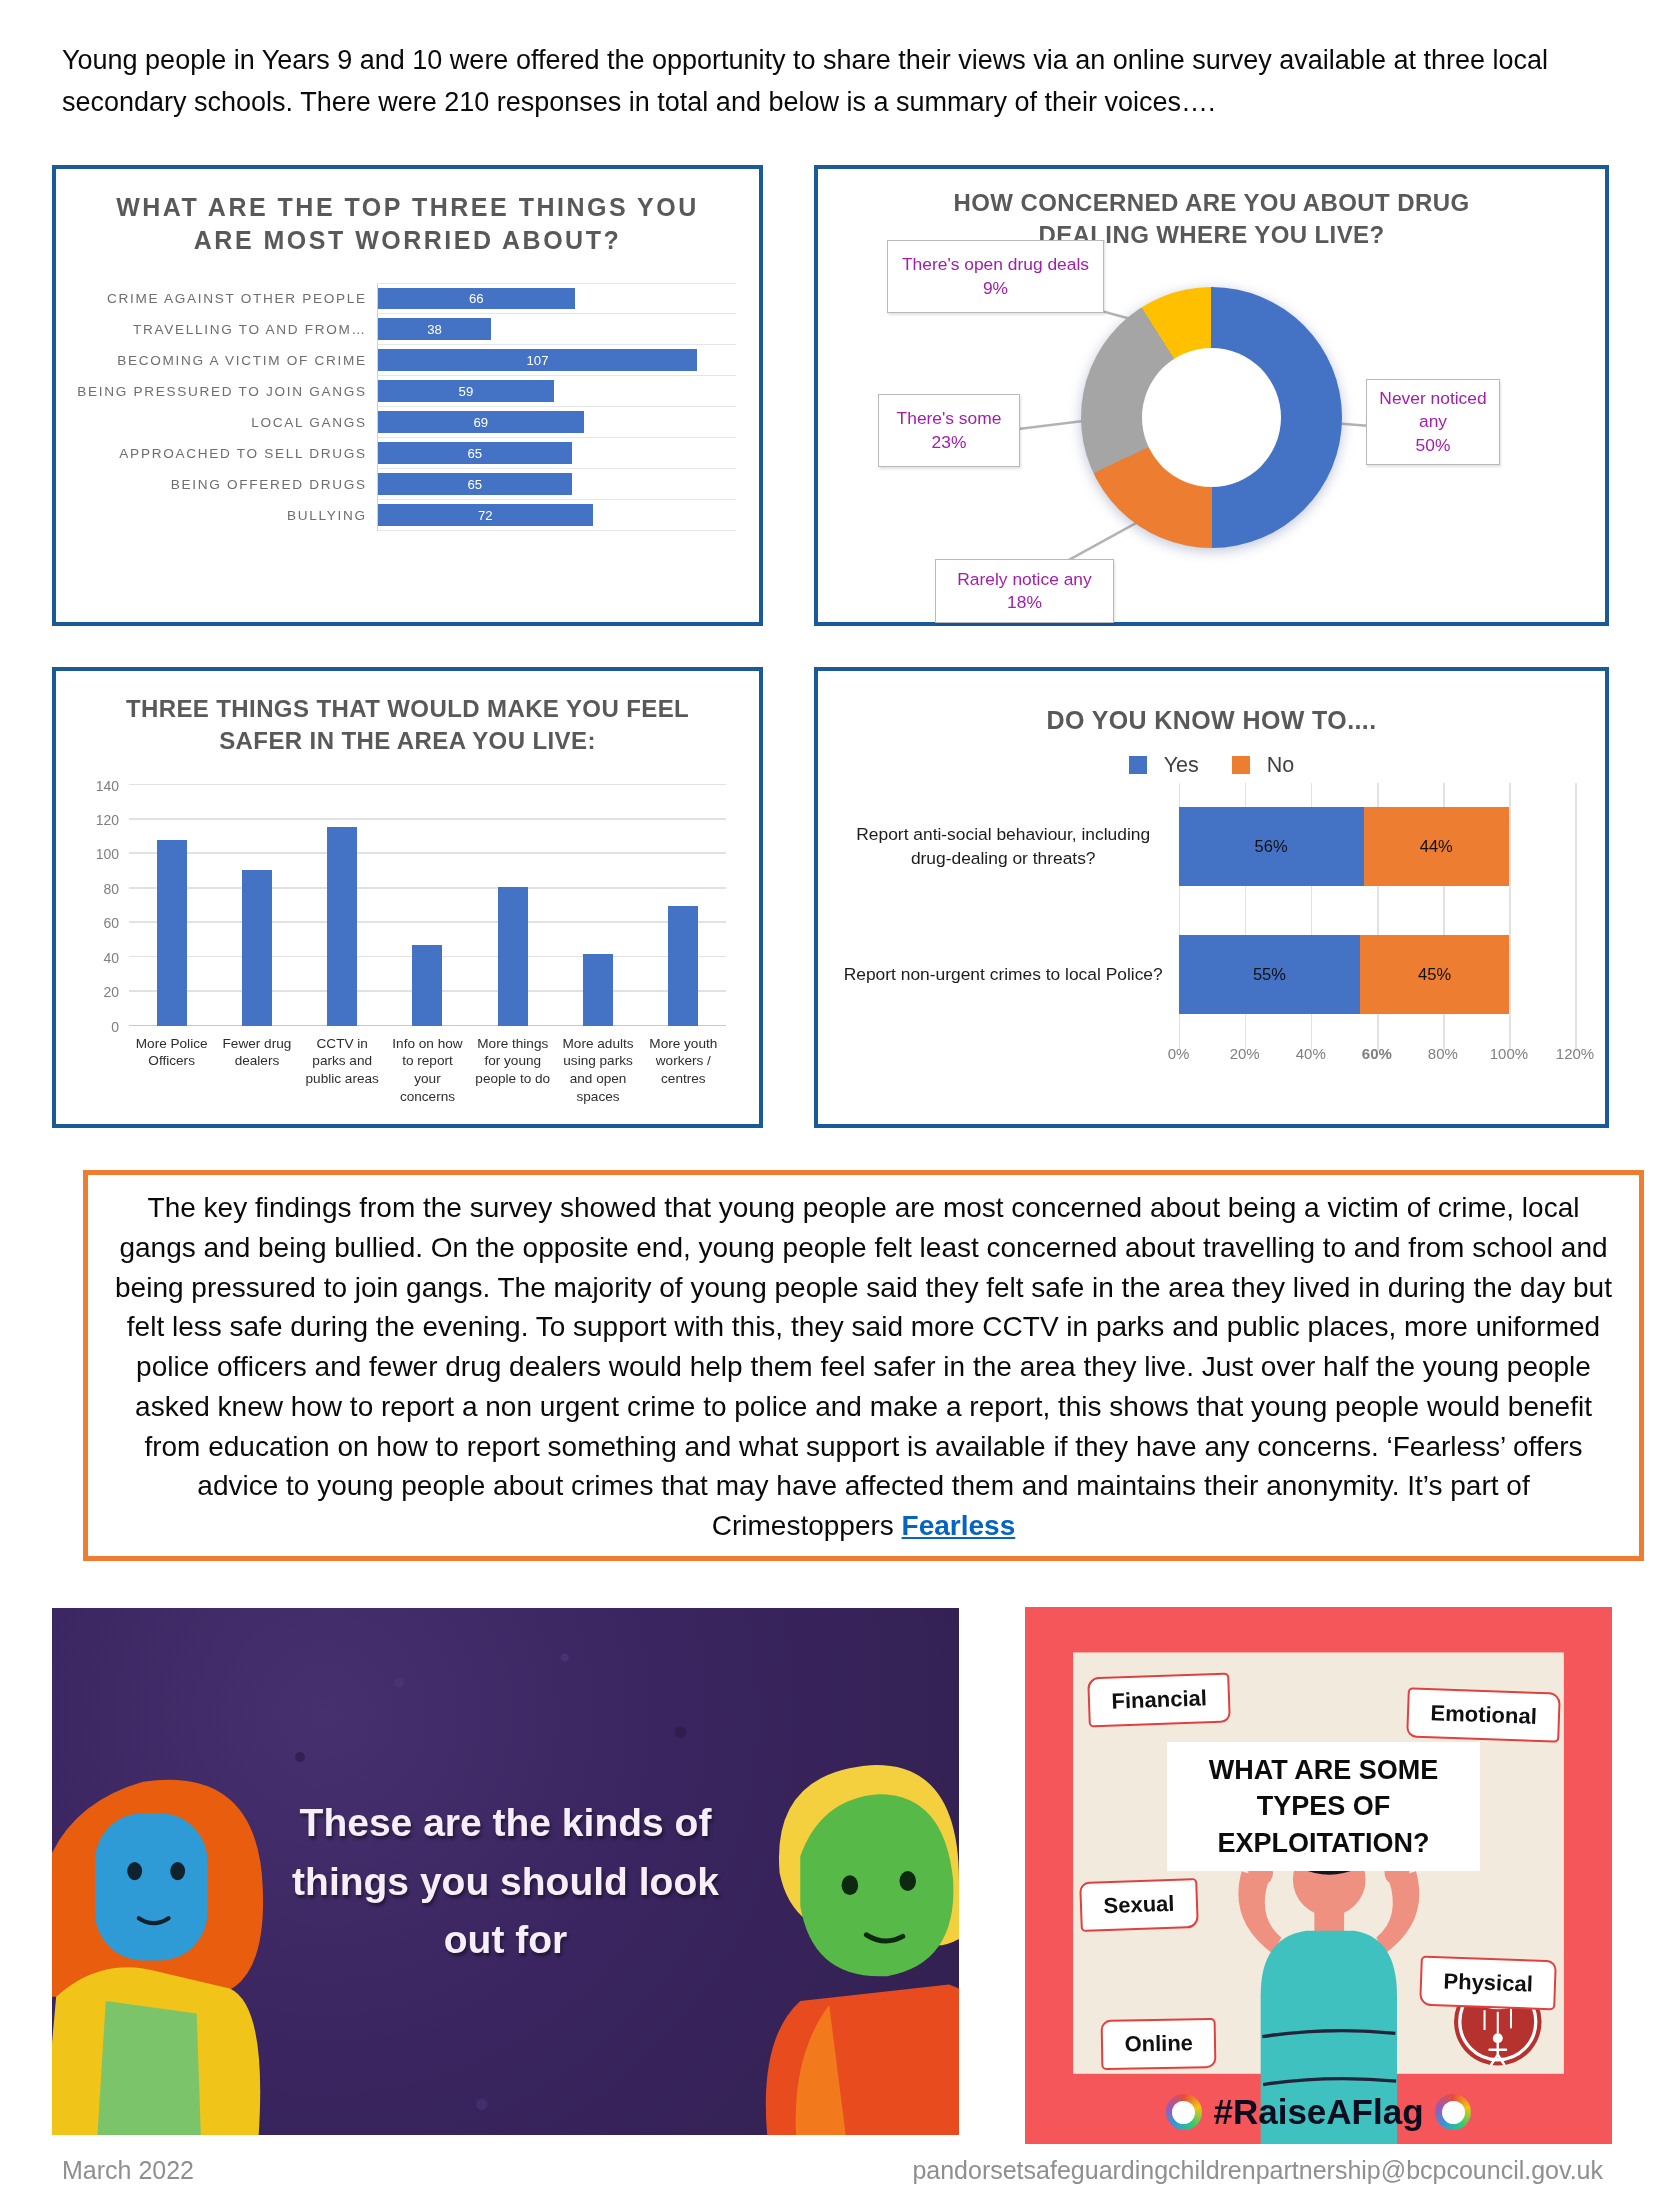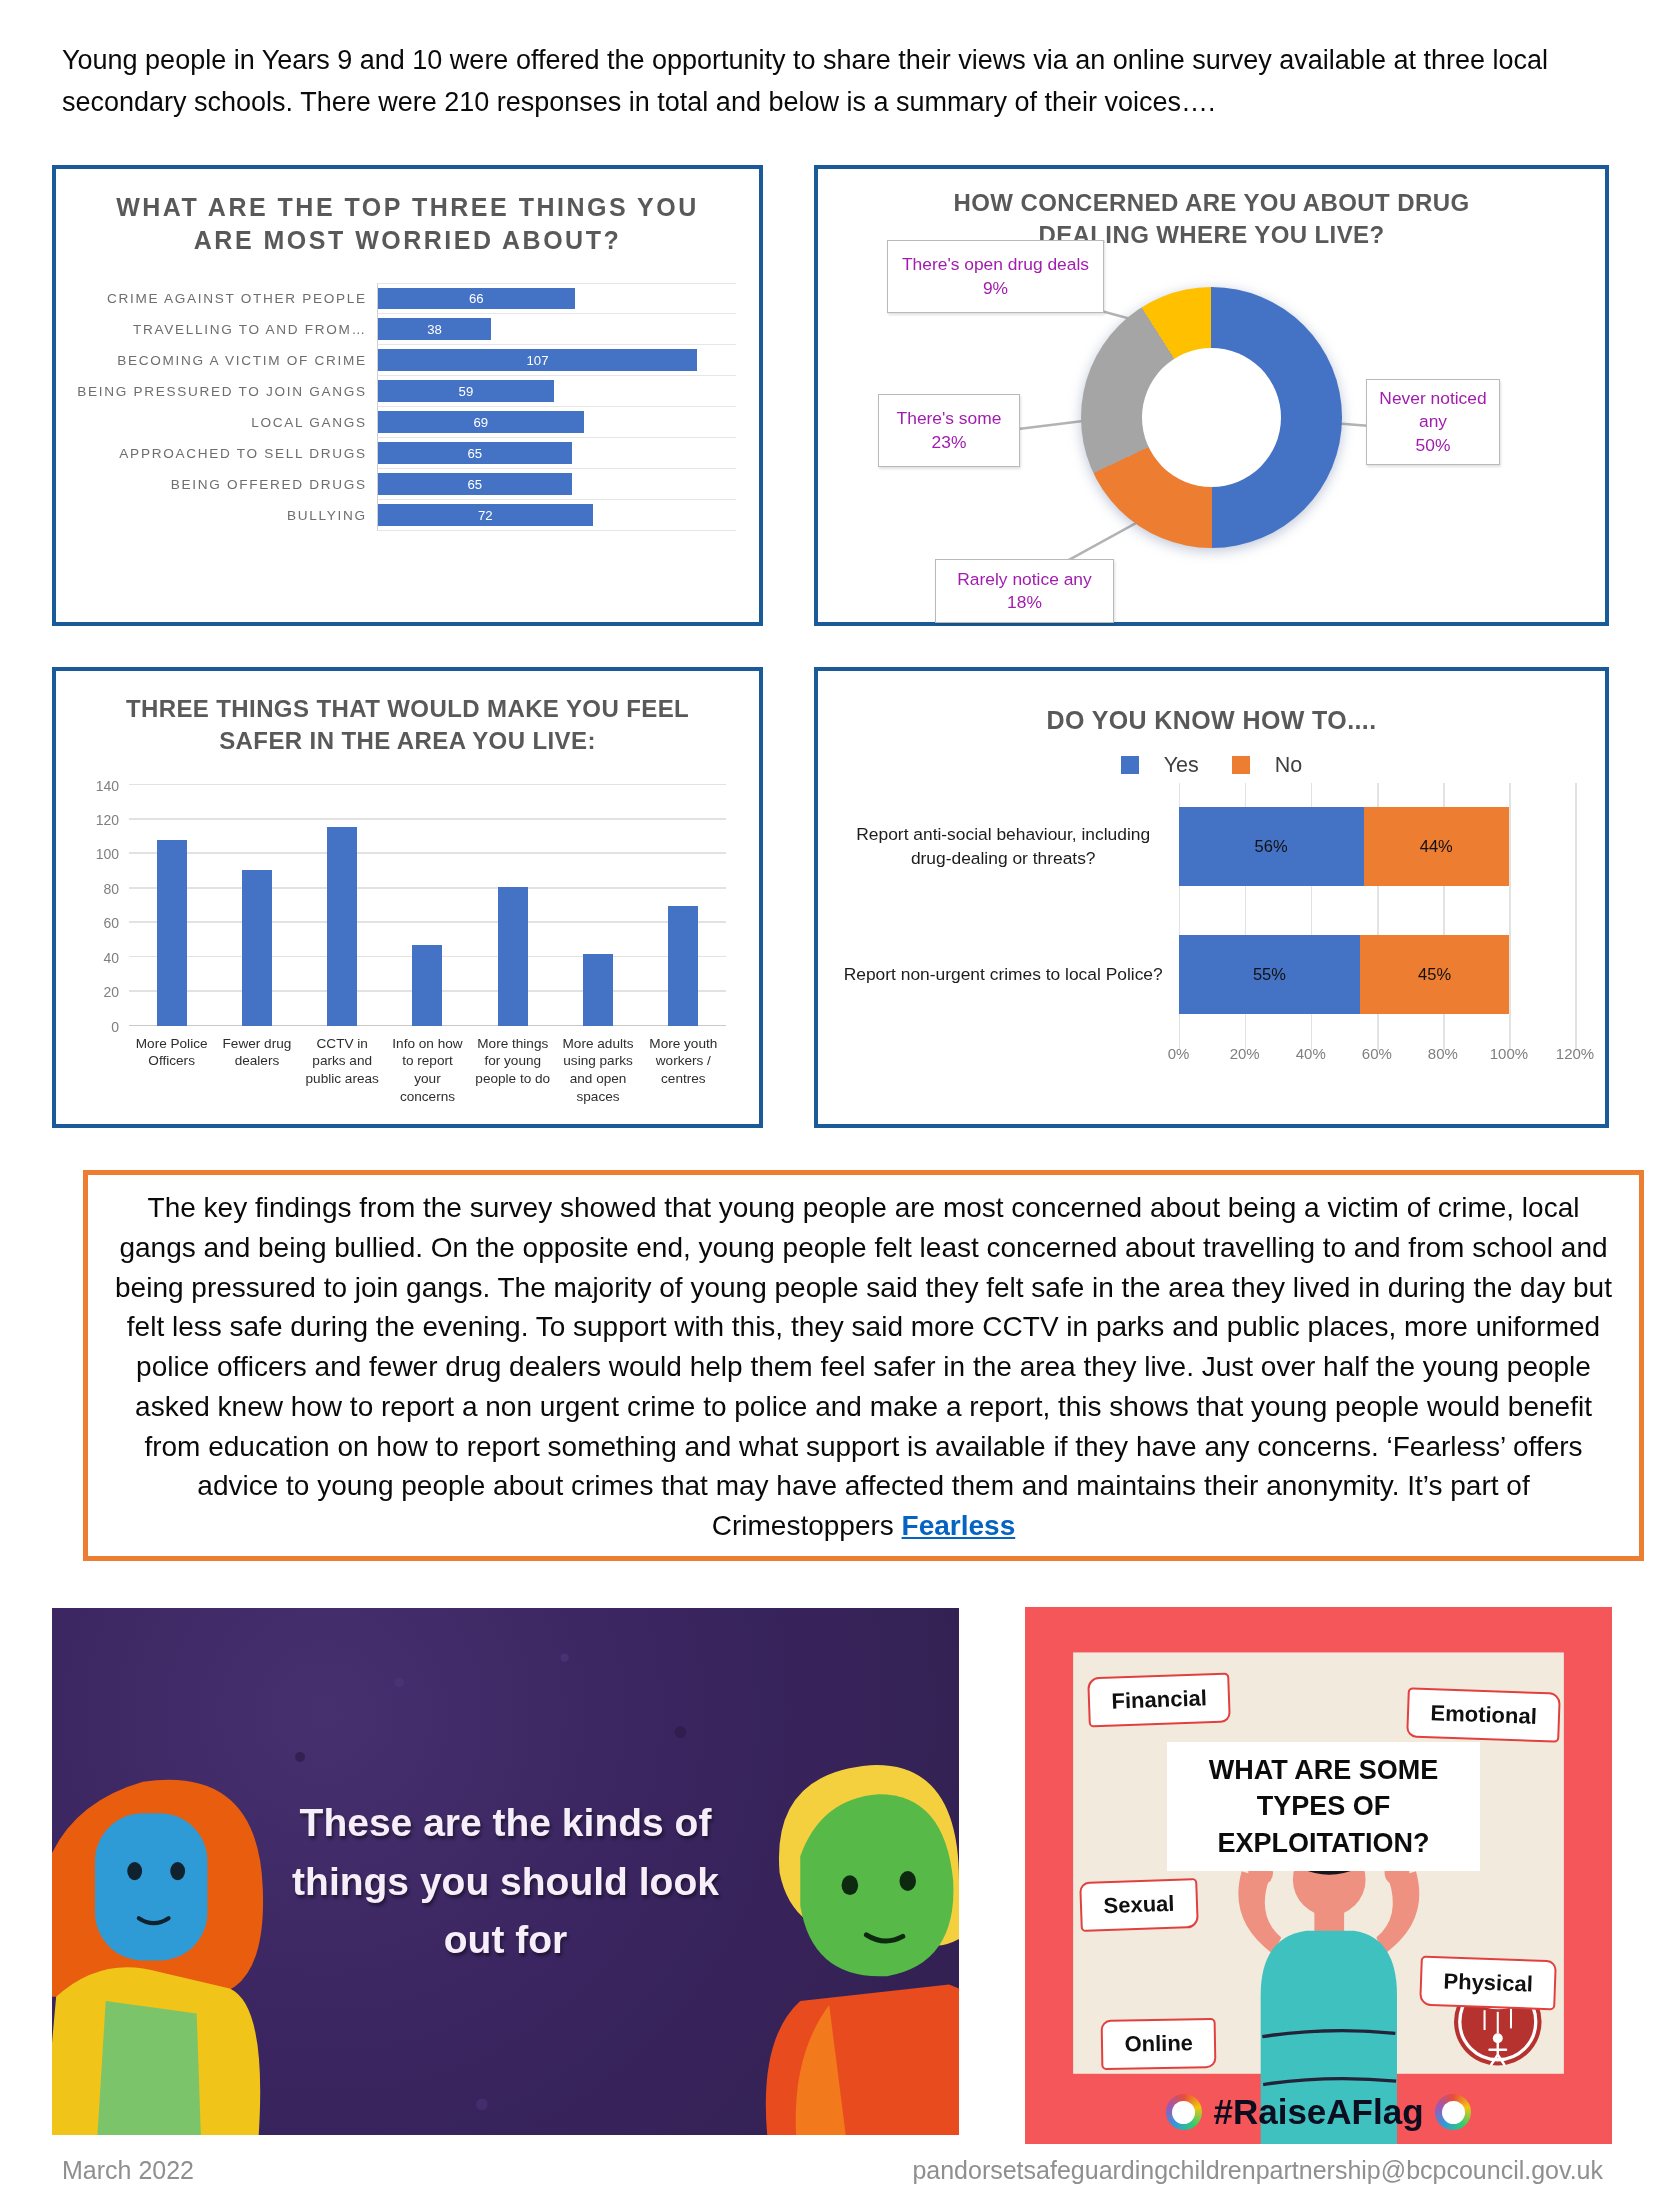--- a/index.html
+++ b/index.html
@@ -53,21 +53,21 @@
   .c3-gridline.axis{background:#c9c9c9;}
   .c3-ylab{position:absolute;left:-48px;width:38px;text-align:right;font-size:14px;color:#7f7f7f;}
   .c3-bars{position:absolute;inset:0;display:flex;align-items:flex-end;justify-content:space-around;}
   .c3-col{flex:1;display:flex;justify-content:center;align-items:flex-end;height:100%;}
   .c3-bar{width:30px;}
   .c3-cats{display:flex;margin-left:48px;margin-top:8.3px;}
   .c3-cat{flex:1;text-align:center;font-size:13.6px;line-height:1.3;color:#2e2e2e;padding:0 3.3px;box-sizing:border-box;}
 
   
   .c4-legend{display:flex;justify-content:center;gap:33px;margin:15px 0 5px;}
-  .c4-legenditem{display:flex;align-items:center;gap:25px;font-size:21.5px;color:#404040;}
+  .c4-legenditem{display:flex;align-items:center;gap:17px;font-size:21.5px;color:#404040;}
   .c4-swatch{width:18px;height:18px;display:inline-block;}
   .c4-body{position:relative;height:256px;margin:5px 30px 0 23px;}
   .c4-grid{position:absolute;left:46%;right:0;top:0;bottom:-11.6px;}
   .c4-vline{position:absolute;top:0;bottom:0;width:1.7px;background:#e2e2e2;}
   .c4-rows{position:relative;height:100%;display:flex;flex-direction:column;justify-content:space-around;}
   .c4-row{display:flex;align-items:center;}
   .c4-lab{width:46%;padding-right:13.2px;box-sizing:border-box;text-align:center;font-size:17.4px;color:#1c1c1c;line-height:1.35;}
   .c4-track{flex:1;display:flex;height:79px;}
   .c4-seg{display:flex;align-items:center;justify-content:center;font-size:16.5px;color:#111;} 
   .c4-tickrow{position:relative;height:28px;margin:0 30px 0 23px;}
@@ -312,21 +312,21 @@
               <div class="c4-seg" style="width: 37.5%; background: rgb(237, 125, 49);">45%</div>
             </div>
           </div>
         </div>
     </div>
     <div class="c4-tickrow">
       <div class="c4-tickarea" id="c4-ticks">
           <div class="c4-tick" style="left: 0%;">0%</div>
           <div class="c4-tick" style="left: 16.6667%;">20%</div>
           <div class="c4-tick" style="left: 33.3333%;">40%</div>
-          <div class="c4-tick" style="left: 50%;">60%</div>
+          <div class="c4-tick" style="left: 50%; font-weight: bold;">60%</div>
           <div class="c4-tick" style="left: 66.6667%;">80%</div>
           <div class="c4-tick" style="left: 83.3333%;">100%</div>
           <div class="c4-tick" style="left: 100%;">120%</div>
         </div>
     </div>
   </section>
 
   <section class="findings">
     <p><span>The key findings from the survey showed that young people are most concerned about being a victim of crime, local gangs and being bullied. On the opposite end, young people felt least concerned about travelling to and from school and being pressured to join gangs. The majority of young people said they felt safe in the area they lived in during the day but felt less safe during the evening.  To support with this, they said more CCTV in parks and public places, more uniformed police officers and fewer drug dealers would help them feel safer in the area they live. Just over half the young people asked knew how to report a non urgent crime to police and make a report, this shows that young people would benefit from education on how to report something and what support is available if they have any concerns. ‘Fearless’ offers advice to young people about crimes that may have affected them and maintains their anonymity. It’s part of Crimestoppers </span><a class="fearless">Fearless</a></p>
   </section>

